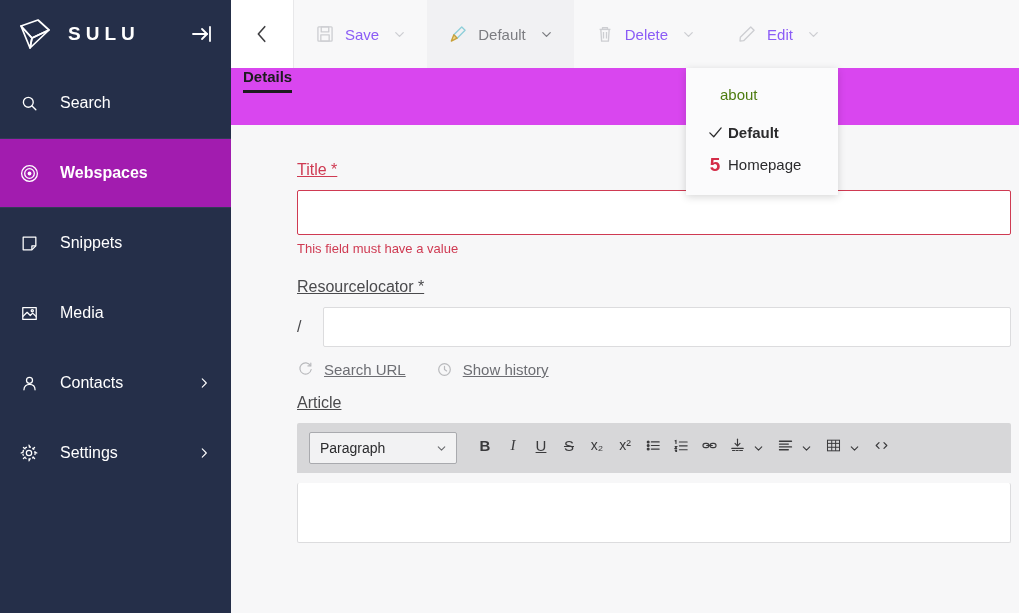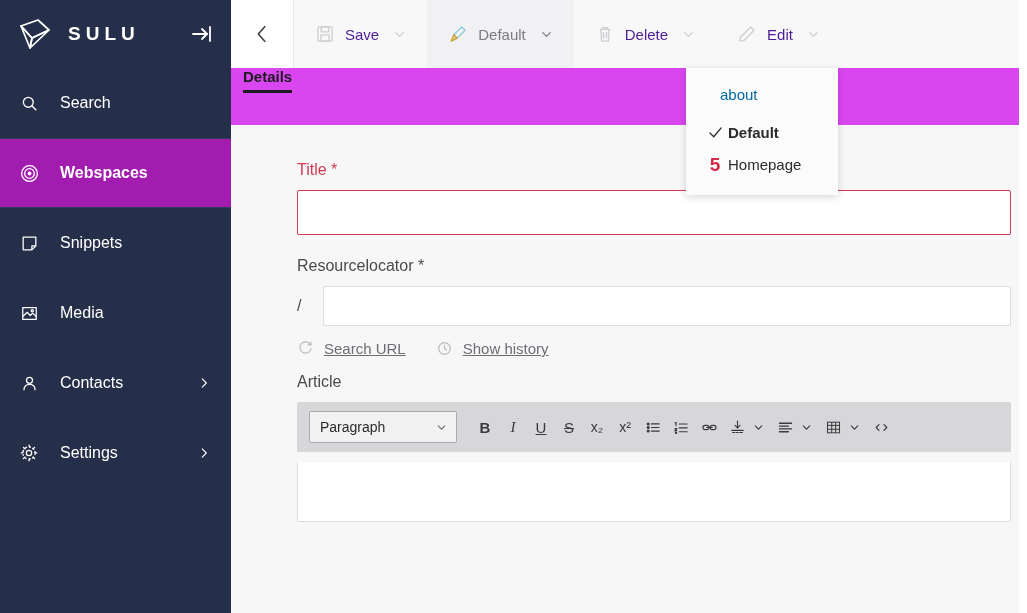--- a/index.html
+++ b/index.html
@@ -84,21 +84,21 @@
     background:#ffffff; cursor:pointer;
   }
   .tb-strip {
     flex: 1; background: #f8f8f9;
     display: flex; align-items: center;
     border-left: 1px solid #e8e8ea;
   }
   .tb-btn {
     display:flex; align-items:center; gap:9px;
     height:100%; padding: 0 20px;
-    cursor:pointer; color:#4c1d95; font-size:15px;
+    cursor:pointer; color:#8b5cf6; font-size:15px;
     position:relative;
   }
   .tb-btn.active { background:#f1f1f3; color:#7b7c81; }
   .tb-btn .tb-ico { display:flex;align-items:center;justify-content:center;width:22px;height:22px; }
   .tb-caret { margin-left:4px; display:flex;align-items:center; }
 
   
   .tabbar {
     height: 57px; flex: 0 0 57px;
     background: #d946ef;
@@ -119,21 +119,21 @@
   .dropdown {
     position: absolute;
     left: 455px; top: 68px;
     width: 152px;
     background: #fbfbfc;
     box-shadow: 0 2px 8px rgba(0,0,0,0.16);
     z-index: 40;
     padding: 12px 0 14px 0;
   }
   .dd-head {
-    font-size: 15px; color:#0369a1;
+    font-size: 15px; color:#4d7c0f;
     padding: 6px 0 14px 34px;
   }
   .dd-item {
     display:flex; align-items:center;
     padding: 7px 10px 7px 16px;
     font-size: 15px; color:#2b2b2d; cursor:pointer;
   }
   .dd-item .dd-mark { width:26px; flex:0 0 26px; display:flex;align-items:center;justify-content:center; }
   .dd-item.selected .dd-text { font-weight:bold; }
   .dd-num { color:#d42c48; font-weight:bold; font-size:19px; line-height:1; }
@@ -142,21 +142,21 @@
   .content {
     flex: 1; overflow: hidden;
     padding: 0 0 0 0;
     background:#f7f7f8;
   }
   .form {
     padding: 36px 8px 0 66px;
   }
   .field { margin-bottom: 0; }
   .flabel {
-    font-size: 16px; color: #4a4a4d; margin-bottom: 11px; display:block;
+    font-size: 16px; color: #4a4a4d; margin-bottom: 11px; display:block;text-decoration:underline;
   }
   .flabel.error { color: #cf3a52; }
   .input {
     width: 714px; height: 45px;
     background:#ffffff; border:1px solid #dcdcde; border-radius:2px;
   }
   .input.error { border-color:#cf3a52; }
   .err-msg { font-size:13px; color:#cf3a52; margin-top:6px; }
 
   .rl-row { display:flex; align-items:center; gap:0; }
@@ -165,21 +165,21 @@
   .rl-actions { display:flex; align-items:center; gap:30px; margin-top:14px; }
   .rl-action { display:flex; align-items:center; gap:10px; cursor:pointer; }
   .rl-action .lnk { font-size:15px; color:#6d6e73; text-decoration:underline; }
   .rl-action .ic { color:#b9babd; display:flex;align-items:center; }
 
   
   .ed-wrap { width:714px; }
   .ed-toolbar {
     background:#d7d7d9;
     padding:9px 12px;
-    display:flex; align-items:center; gap:0;
+    display:flex; gap:0;
     border-radius:2px 2px 0 0;
   }
   .ed-select {
     width:148px; height:32px; background:#f2f2f3;
     border:1px solid #a9aaae; border-radius:2px;
     display:flex; align-items:center; justify-content:space-between;
     padding:0 8px 0 10px; font-size:14px; color:#2b2b2d;
     cursor:pointer; margin-right:14px;
   }
   .ed-btn {
@@ -384,20 +384,21 @@
         <span>Details</span>
       </div>
     </div>
 
     <div class="content">
       <div class="form">
 
         <div class="field">
           <label class="flabel error">Title *</label>
           <div class="input error"></div>
+          <div class="err-msg">This field must have a value</div>
         </div>
 
         <div class="field" style="margin-top:22px">
           <label class="flabel">Resourcelocator *</label>
           <div class="rl-row">
             <span class="rl-slash">/</span>
             <div class="rl-input"></div>
           </div>
           <div class="rl-actions">
             <div class="rl-action">

